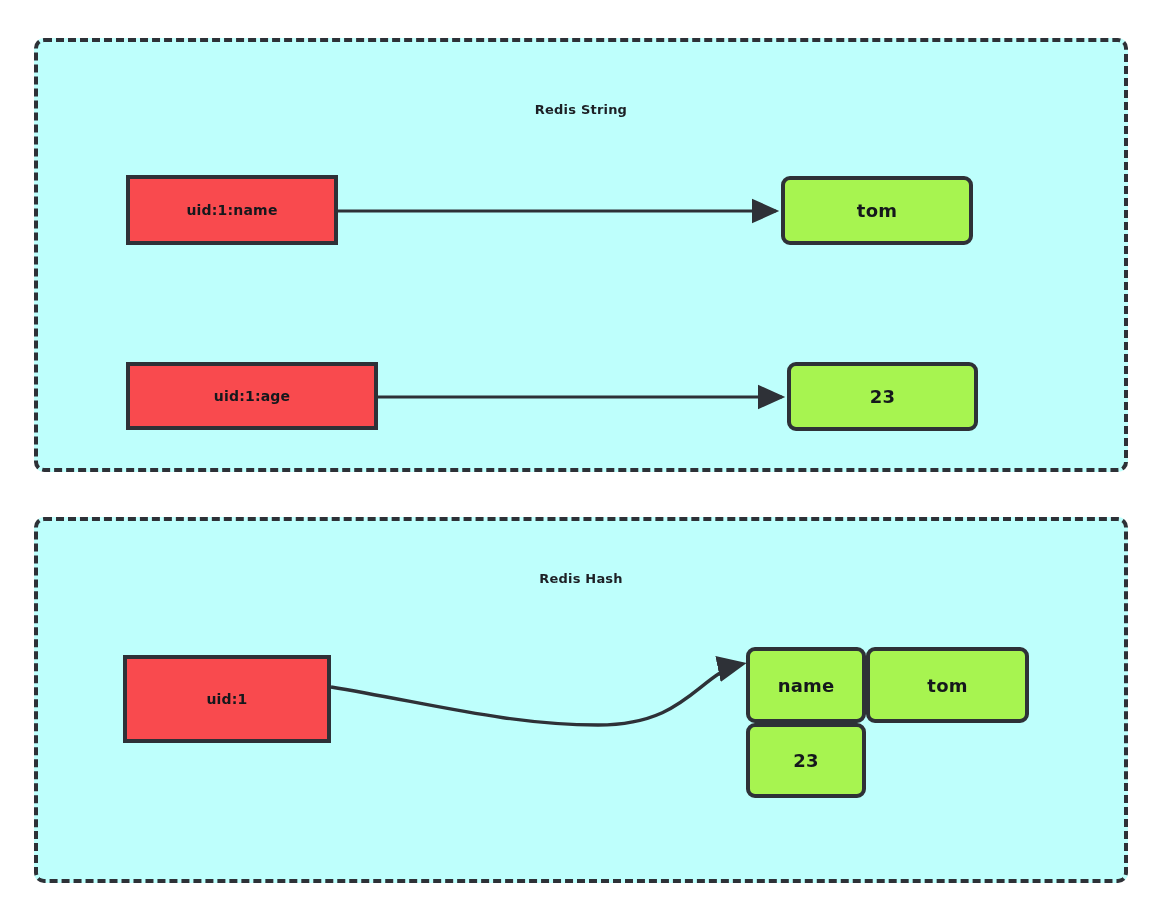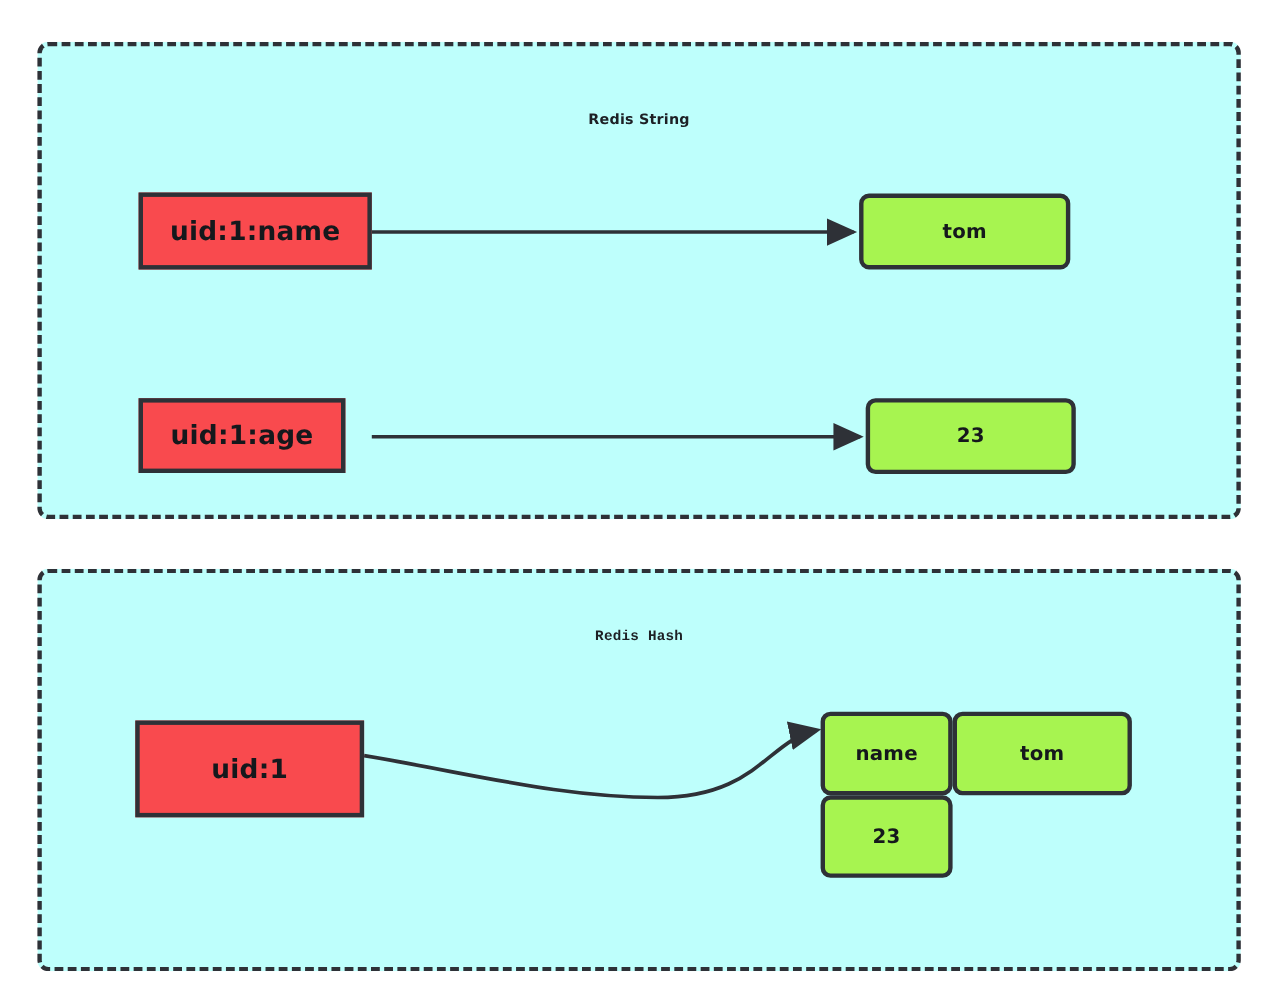--- a/index.html
+++ b/index.html
@@ -48,39 +48,39 @@
     left: 0;
     width: 100%;
     text-align: center;
     font-size: 13px;
     font-weight: bold;
     color: #1d2025;
     letter-spacing: 0.2px;
     white-space: nowrap;
   }
   #title-string { top: 60px; }
-  #title-hash   { top: 50px; font-family: Liberation Mono, monospace; }
+  #title-hash   { top: 50px; }
 
   
   .key-box {
     position: absolute;
     background: #f94a4e;
     border: 4px solid #2e3137;
     box-sizing: border-box;
     display: flex;
     align-items: center;
     justify-content: center;
-    font-size: 24px;
+    font-size: 14px;
     font-weight: bold;
     color: #15181c;
     letter-spacing: 0.2px;
     white-space: nowrap;
   }
   #key-uid1name { left: 88px;  top: 133px; width: 212px; height: 70px; }
-  #key-uid1age  { left: 88px;  top: 320px; width: 188px; height: 68px; }
+  #key-uid1age  { left: 88px;  top: 320px; width: 252px; height: 68px; }
   #key-uid1     { left: 85px;  top: 134px; width: 208px; height: 88px; }
 
   
   .val-box {
     position: absolute;
     background: #a7f450;
     border: 4px solid #2e3137;
     border-radius: 9px;
     box-sizing: border-box;
     display: flex;

